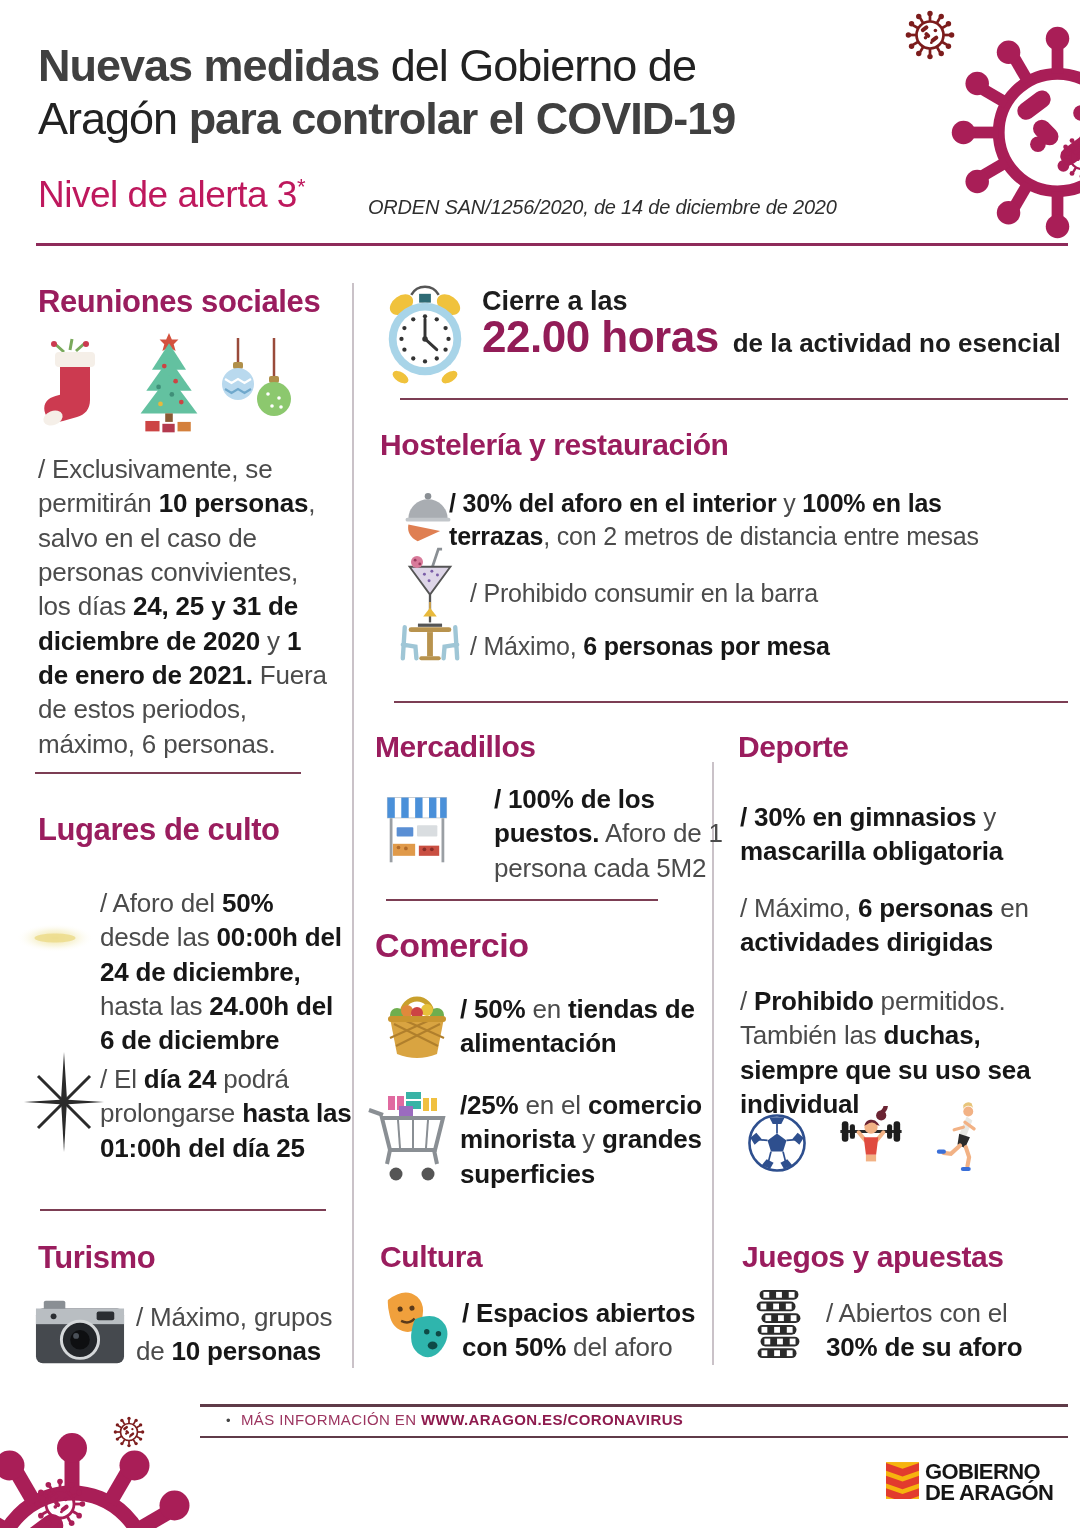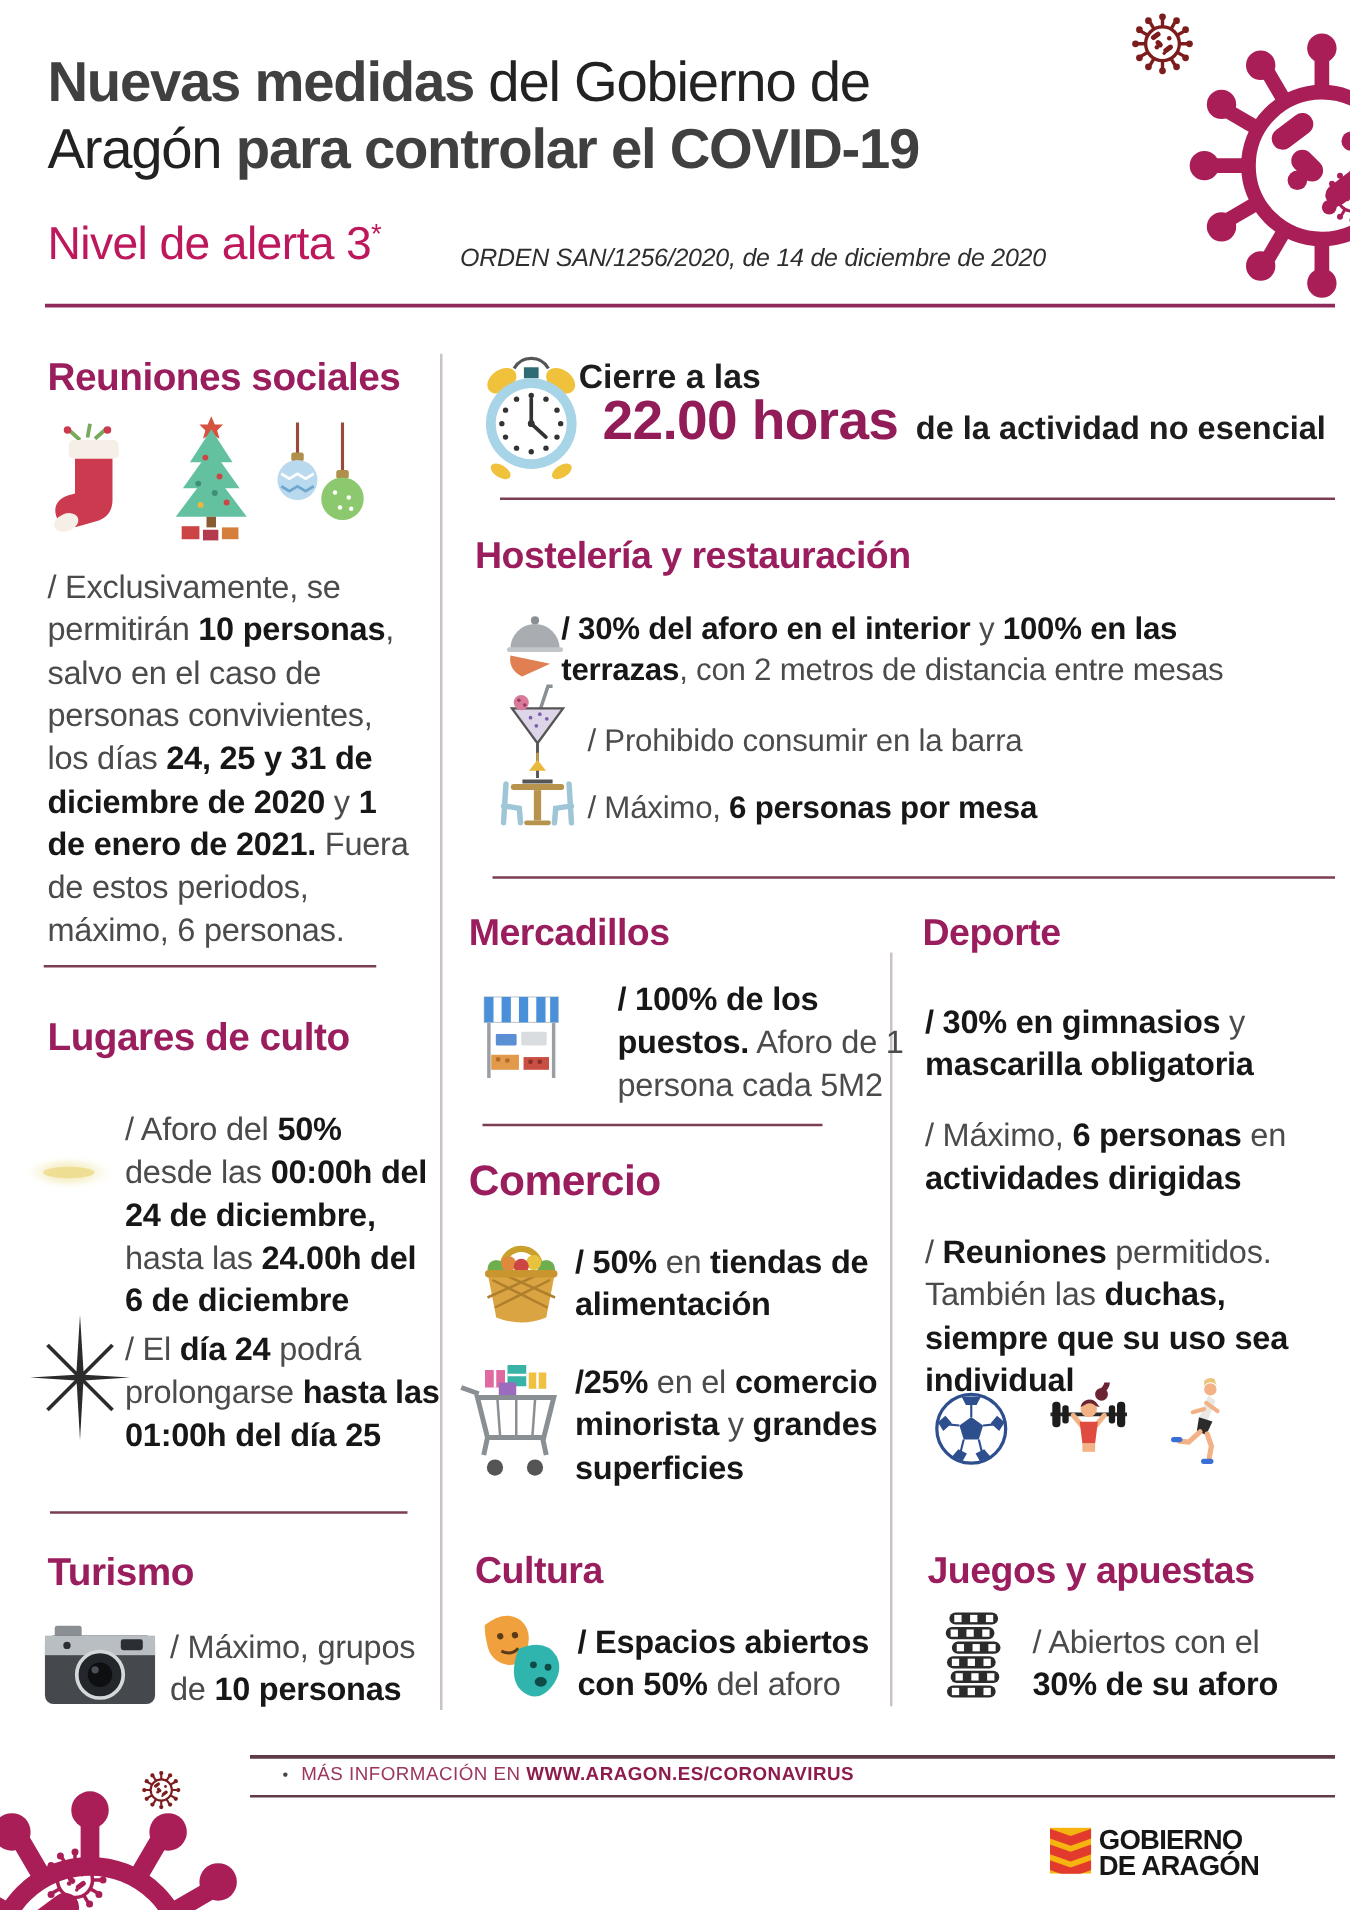--- a/index.html
+++ b/index.html
@@ -209,21 +209,21 @@
       <circle cx="50" cy="84" r="2.2"></circle>
         <circle cx="38" cy="81" r="2.2"></circle>
         <circle cx="29" cy="72" r="2.2"></circle>
       <circle cx="26" cy="61" r="2.2"></circle>
         <circle cx="29" cy="50" r="2.2"></circle>
         <circle cx="38" cy="41" r="2.2"></circle>
     </g>
     <path d="M50 61 V41 M50 61 L62 72" stroke="#333" stroke-width="3" stroke-linecap="round" fill="none"></path>
     <circle cx="50" cy="61" r="2.8" fill="#333"></circle>
   </svg>
-  <div class="abs closure-prefix" style="left:463px;top:286px;">Cierre a las</div>
+  <div class="abs closure-prefix" style="left:482px;top:286px;">Cierre a las</div>
   <div class="abs" style="left:482px;top:312px;white-space:nowrap;">
     <span class="closure-time">22.00 horas</span><span class="closure-suffix">de la actividad no esencial</span>
   </div>
   <div class="abs hr" style="left:400px;top:398px;width:668px;"></div>
 
   <div class="abs heading" style="left:380px;top:428px;font-size:30px;">Hostelería y restauración</div>
 
   <svg class="abs" style="left:396px;top:487px;" width="64" height="58" viewBox="0 0 66 62">
     <circle cx="33" cy="10" r="3.5" fill="#8a8f94"></circle>
     <path d="M12 34 a21 21 0 0 1 42 0 z" fill="#a9adb2"></path>
@@ -321,21 +321,21 @@
     <line x1="62" y1="32" x2="60" y2="60" stroke="#8a8f94" stroke-width="2"></line>
     <path d="M24 62 l-3 14 M68 62 l3 14" stroke="#8a8f94" stroke-width="4" fill="none"></path>
     <circle cx="30" cy="86" r="6.5" fill="#555"></circle>
       <circle cx="62" cy="86" r="6.5" fill="#555"></circle>
   </svg>
   <div class="abs txt" style="left:460px;top:1088px;width:252px;"><b>/25%</b><span> en el </span><b>comercio minorista</b><span> y </span><b>grandes superficies</b></div>
 
   <div class="abs heading" style="left:738px;top:730px;font-size:30px;">Deporte</div>
   <div class="abs txt" style="left:740px;top:800px;width:302px;"><b>/ 30% en gimnasios</b><span> y </span><b>mascarilla obligatoria</b></div>
   <div class="abs txt" style="left:740px;top:891px;width:302px;"><span>/ Máximo, </span><b>6 personas</b><span> en </span><b>actividades dirigidas</b></div>
-  <div class="abs txt" style="left:740px;top:984px;width:308px;"><span>/ </span><b>Reuniones</b><span> permitidos. También las </span><b>duchas, siempre que su uso sea individual</b></div>
+  <div class="abs txt" style="left:740px;top:984px;width:308px;"><span>/ </span><b>Prohibido</b><span> permitidos. También las </span><b>duchas, siempre que su uso sea individual</b></div>
 
   <svg class="abs" style="left:746px;top:1112px;" width="62" height="62" viewBox="0 0 72 72">
     <circle cx="36" cy="36" r="32" fill="#ffffff" stroke="#2e4f8e" stroke-width="3"></circle>
     <polygon points="36,25 47,33 43,46 29,46 25,33" fill="#2e4f8e"></polygon>
     <polygon points="27,6 45,6 41,14 31,14" fill="#2e4f8e"></polygon>
     <polygon points="5,30 12,24 18,31 10,38" fill="#2e4f8e"></polygon>
     <polygon points="67,30 60,24 54,31 62,38" fill="#2e4f8e"></polygon>
     <polygon points="18,62 24,55 32,59 28,66" fill="#2e4f8e"></polygon>
     <polygon points="54,62 48,55 40,59 44,66" fill="#2e4f8e"></polygon>
     <g stroke="#2e4f8e" stroke-width="2" fill="none">
@@ -419,21 +419,21 @@
     </g>
   </svg>
   <div class="abs txt" style="left:826px;top:1296px;width:240px;"><span>/ Abiertos con el </span><b>30% de su aforo</b></div>
 
   <div class="abs" style="left:200px;top:1404px;width:868px;height:2.5px;background:#5f3b48;"></div>
   <div class="abs finfo" style="left:226px;top:1411px;">
     <span class="bullet">•</span><span>MÁS INFORMACIÓN EN </span><span class="url">WWW.ARAGON.ES/CORONAVIRUS</span>
   </div>
   <div class="abs" style="left:200px;top:1436px;width:868px;height:2px;background:#5f3b48;"></div>
 
-  <div class="abs" style="left:840px;top:1462px;display:flex;align-items:flex-start;">
+  <div class="abs" style="left:886px;top:1462px;display:flex;align-items:flex-start;">
     <svg width="33" height="37" viewBox="0 0 34 38">
       <rect width="34" height="38" fill="#f6b40e"></rect>
       <path d="M0 1 L17 7 L34 1 L34 9 L17 15 L0 9 Z" fill="#e23b2e"></path>
       <path d="M0 14 L17 20 L34 14 L34 22 L17 28 L0 22 Z" fill="#e23b2e"></path>
       <path d="M0 27 L17 33 L34 27 L34 35 L17 41 L0 35 Z" fill="#e23b2e"></path>
     </svg>
     <div class="logo-text" style="margin-left:6px;">
       <div>GOBIERNO</div>
       <div>DE ARAGÓN</div>
     </div>

